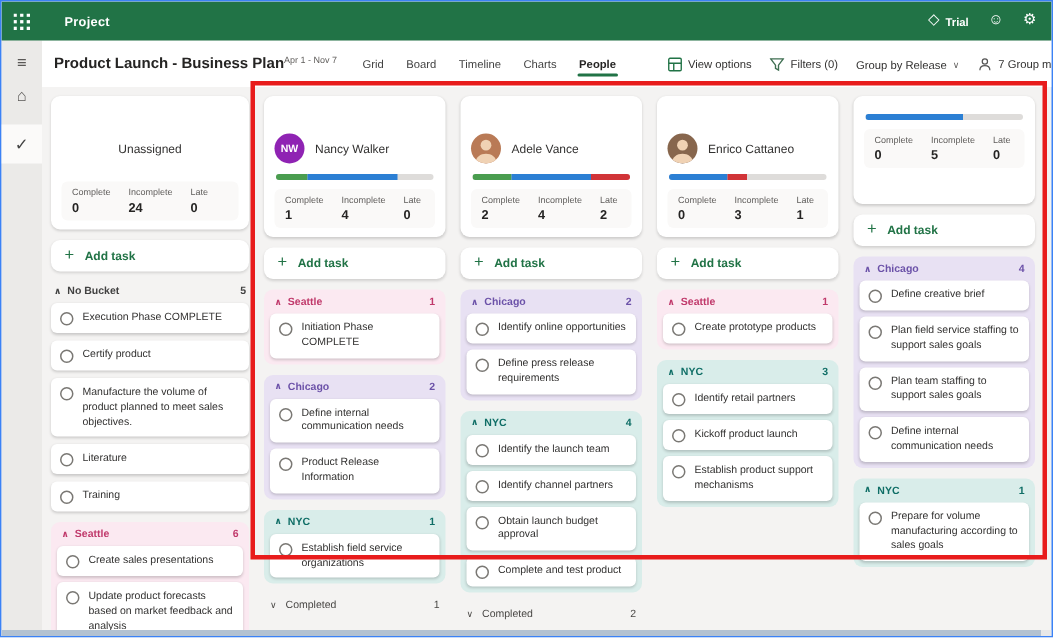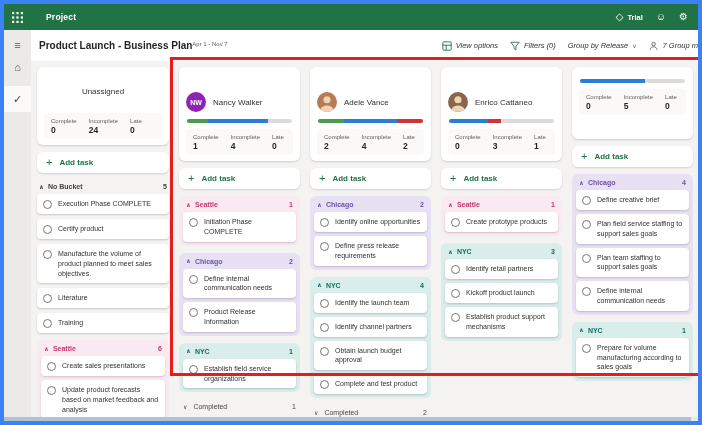--- a/index.html
+++ b/index.html
@@ -1,17 +1,17 @@
 <!DOCTYPE html>
 <html style="--c-topbar: #217346; --c-green: #217346; --c-annotation: #e81c1c;"><head>
 <meta charset="utf-8">
 <style>
   * { margin:0; padding:0; box-sizing:border-box; }
   html,body { font-family:"Liberation Sans","DejaVu Sans",sans-serif; background:#fff; }
-  .screen { position:relative; width:702px; height:425px; background:#f4f3f2; overflow:hidden; border:4px solid #3b82f6; }
+  .screen { position:relative; width:702px; height:425px; background:#f4f3f2; overflow:hidden; border:1px solid #3b82f6; }
 
   
   .topbar { position:absolute; top:0; left:0; right:0; height:26px; background:var(--c-topbar,#217346); display:flex; align-items:center; color:#fff; z-index:5; }
   .waffle { width:26px; height:26px; display:flex; align-items:center; justify-content:center; cursor:pointer; }
   .app-title { font-size:8.5px; font-weight:700; margin-left:16px; letter-spacing:.2px; }
   .topbar-right { margin-left:auto; display:flex; align-items:center; gap:13px; padding-right:10px; }
   .trial { display:flex; align-items:center; gap:4px; font-size:7.5px; font-weight:600; }
   .tb-glyph { font-size:10px; line-height:1; }
 
   
@@ -21,34 +21,34 @@
 
   
   .header { position:absolute; top:26px; left:27px; right:0; height:31px; background:#fff; display:flex; align-items:center; padding-left:8px; overflow:hidden; white-space:nowrap; }
   .title-block { display:flex; justify-content:center; }
   .page-title { font-size:10px; font-weight:700; color:#252423; }
   .date-range { font-size:6px; color:#605e5c; margin-top:1px; }
   .tabs { display:flex; gap:13px; margin-left:16px; align-items:center; height:100%; }
   .tab { font-size:7.5px; color:#424242; position:relative; padding:9px 1px; cursor:pointer; }
   .tab.active { font-weight:700; color:#252423; }
   .tab.active::after { content:""; position:absolute; left:0; right:0; bottom:5px; height:2px; border-radius:1px; background:var(--c-green,#217346); }
-  .toolbar { margin-left:auto; display:flex; align-items:flex-start; gap:12px; font-size:7.5px; color:#323130; overflow:hidden;font-style:italic; }
+  .toolbar { margin-left:auto; display:flex; align-items:flex-end; gap:12px; font-size:7.5px; color:#323130; overflow:hidden; }
   .tool { display:flex; align-items:center; gap:4px; cursor:pointer; flex:none; }
   .ticon { width:10px; height:10px; flex:none; }
   .chev-small { font-size:6px; color:#605e5c; }
 
   
   .board { position:absolute; top:57px; left:27px; right:0; bottom:0; overflow:hidden; padding:6px 0 0 6px; }
   .cols { display:flex; gap:10px; align-items:flex-start; }
   .column { width:121px; flex:none; display:flex; flex-direction:column; gap:7px; }
   .column.unassigned { width:132px; }
 
   .col-header-card { background:#fff; border-radius:6px; box-shadow:0 1px 2px rgba(0,0,0,.16); padding:7px 7px 6px; min-height:72px; display:flex; flex-direction:column; }
   .col-name-row { display:flex; align-items:center; gap:7px; min-height:24px;margin-top:16px; }
-  .column.unassigned .col-name-row { justify-content:center; margin:5px 0 10px; }
+  .column.unassigned .col-name-row { justify-content:center; margin:16px 0 10px; }
   .avatar { width:20px; height:20px; border-radius:50%; flex:none; display:flex; align-items:center; justify-content:center; color:#fff; font-size:7px; font-weight:700; overflow:hidden; }
   .avatar svg { width:100%; height:100%; }
   .col-name { font-size:8px; color:#323130; }
   .progress { height:4px; border-radius:2px; background:#dedcda; overflow:hidden; display:flex; margin:5px 1px 6px; }
   .progress .seg { height:100%; }
   .stats { display:flex; gap:12px; background:#faf9f8; border-radius:4px; padding:5px 7px 4px; }
   .stat-label { font-size:6px; color:#605e5c; }
   .stat-value { font-size:8.5px; font-weight:700; color:#252423; margin-top:1px; }
 
   .add-task { background:#fff; border:none; border-radius:6px; box-shadow:0 1px 2px rgba(0,0,0,.14); height:21px; display:flex; align-items:center; gap:7px; padding:0 9px; cursor:pointer; color:var(--c-green,#217346); font-family:inherit; }
@@ -114,20 +114,27 @@
     <div class="rail-item">≡</div>
     <div class="rail-item">⌂</div>
     <div class="rail-item selected">✓</div>
   </div>
 
   <div class="header">
     <div class="title-block">
       <div class="page-title">Product Launch - Business Plan</div>
       <div class="date-range">Apr 1 - Nov 7</div>
     </div>
+    <div class="tabs">
+        <span class="tab">Grid</span>
+        <span class="tab">Board</span>
+        <span class="tab">Timeline</span>
+        <span class="tab">Charts</span>
+        <span class="tab active">People</span>
+      </div>
     <div class="toolbar">
       <span class="tool">
         <svg class="ticon" viewBox="0 0 12 12">
           <g fill="none" stroke="#217346" stroke-width="1.1">
             <rect x="1" y="1" width="10" height="10" rx="1"></rect>
               <line x1="1" y1="5" x2="11" y2="5"></line>
               <line x1="5" y1="5" x2="5" y2="11"></line>
           </g>
         </svg>
         <span>View options</span>

